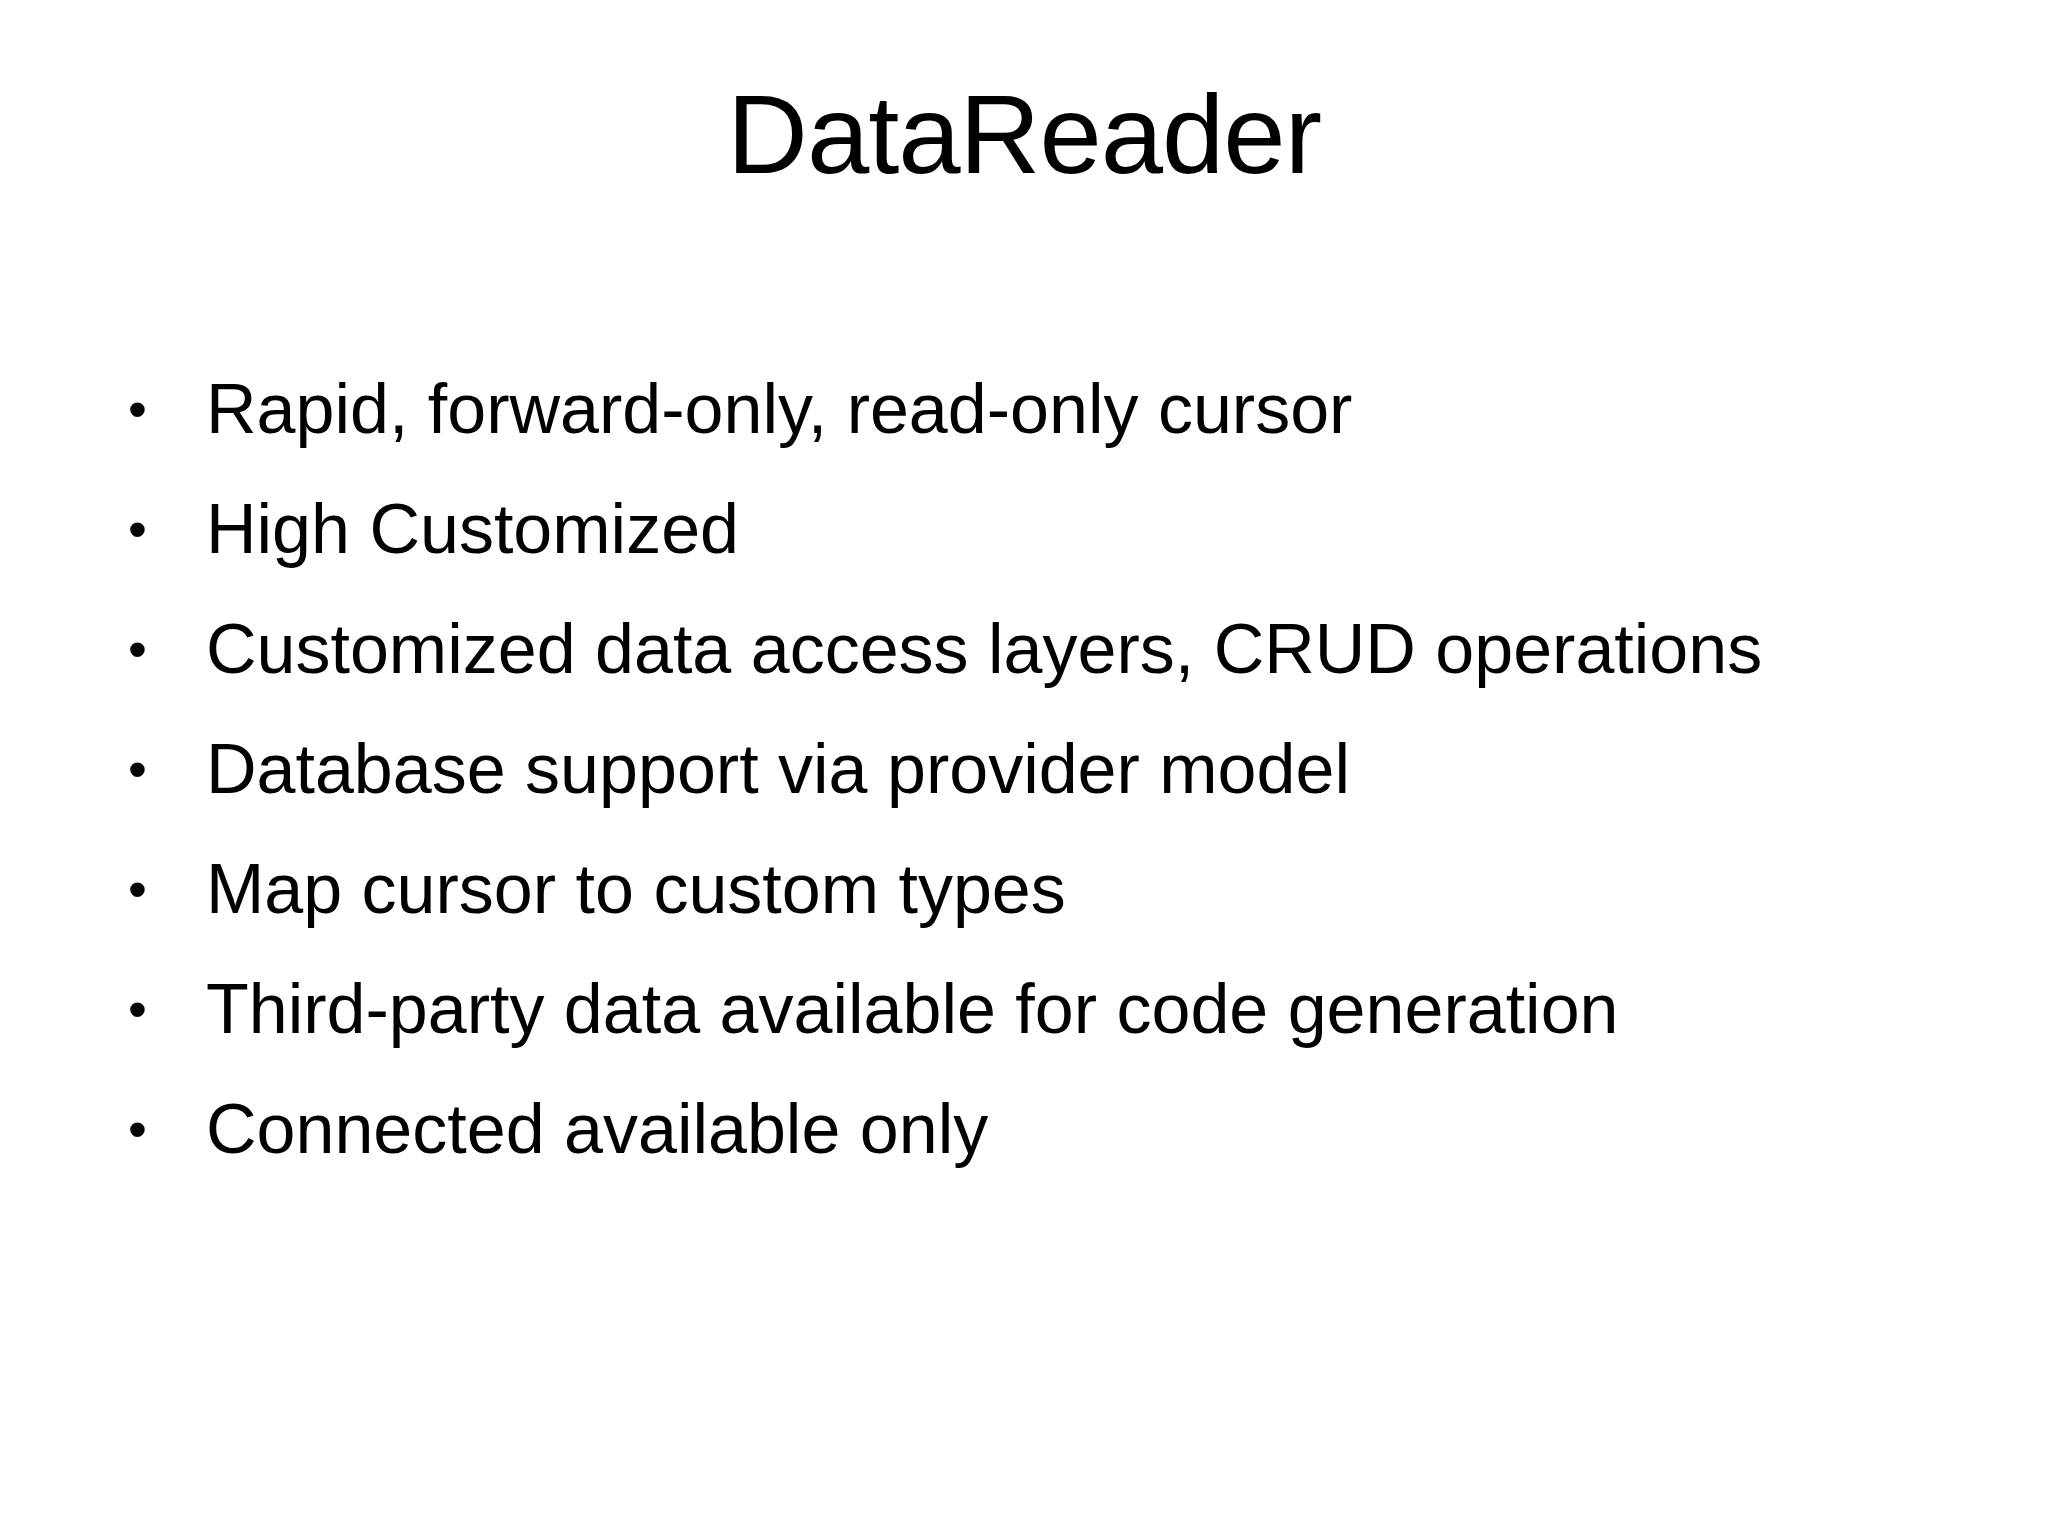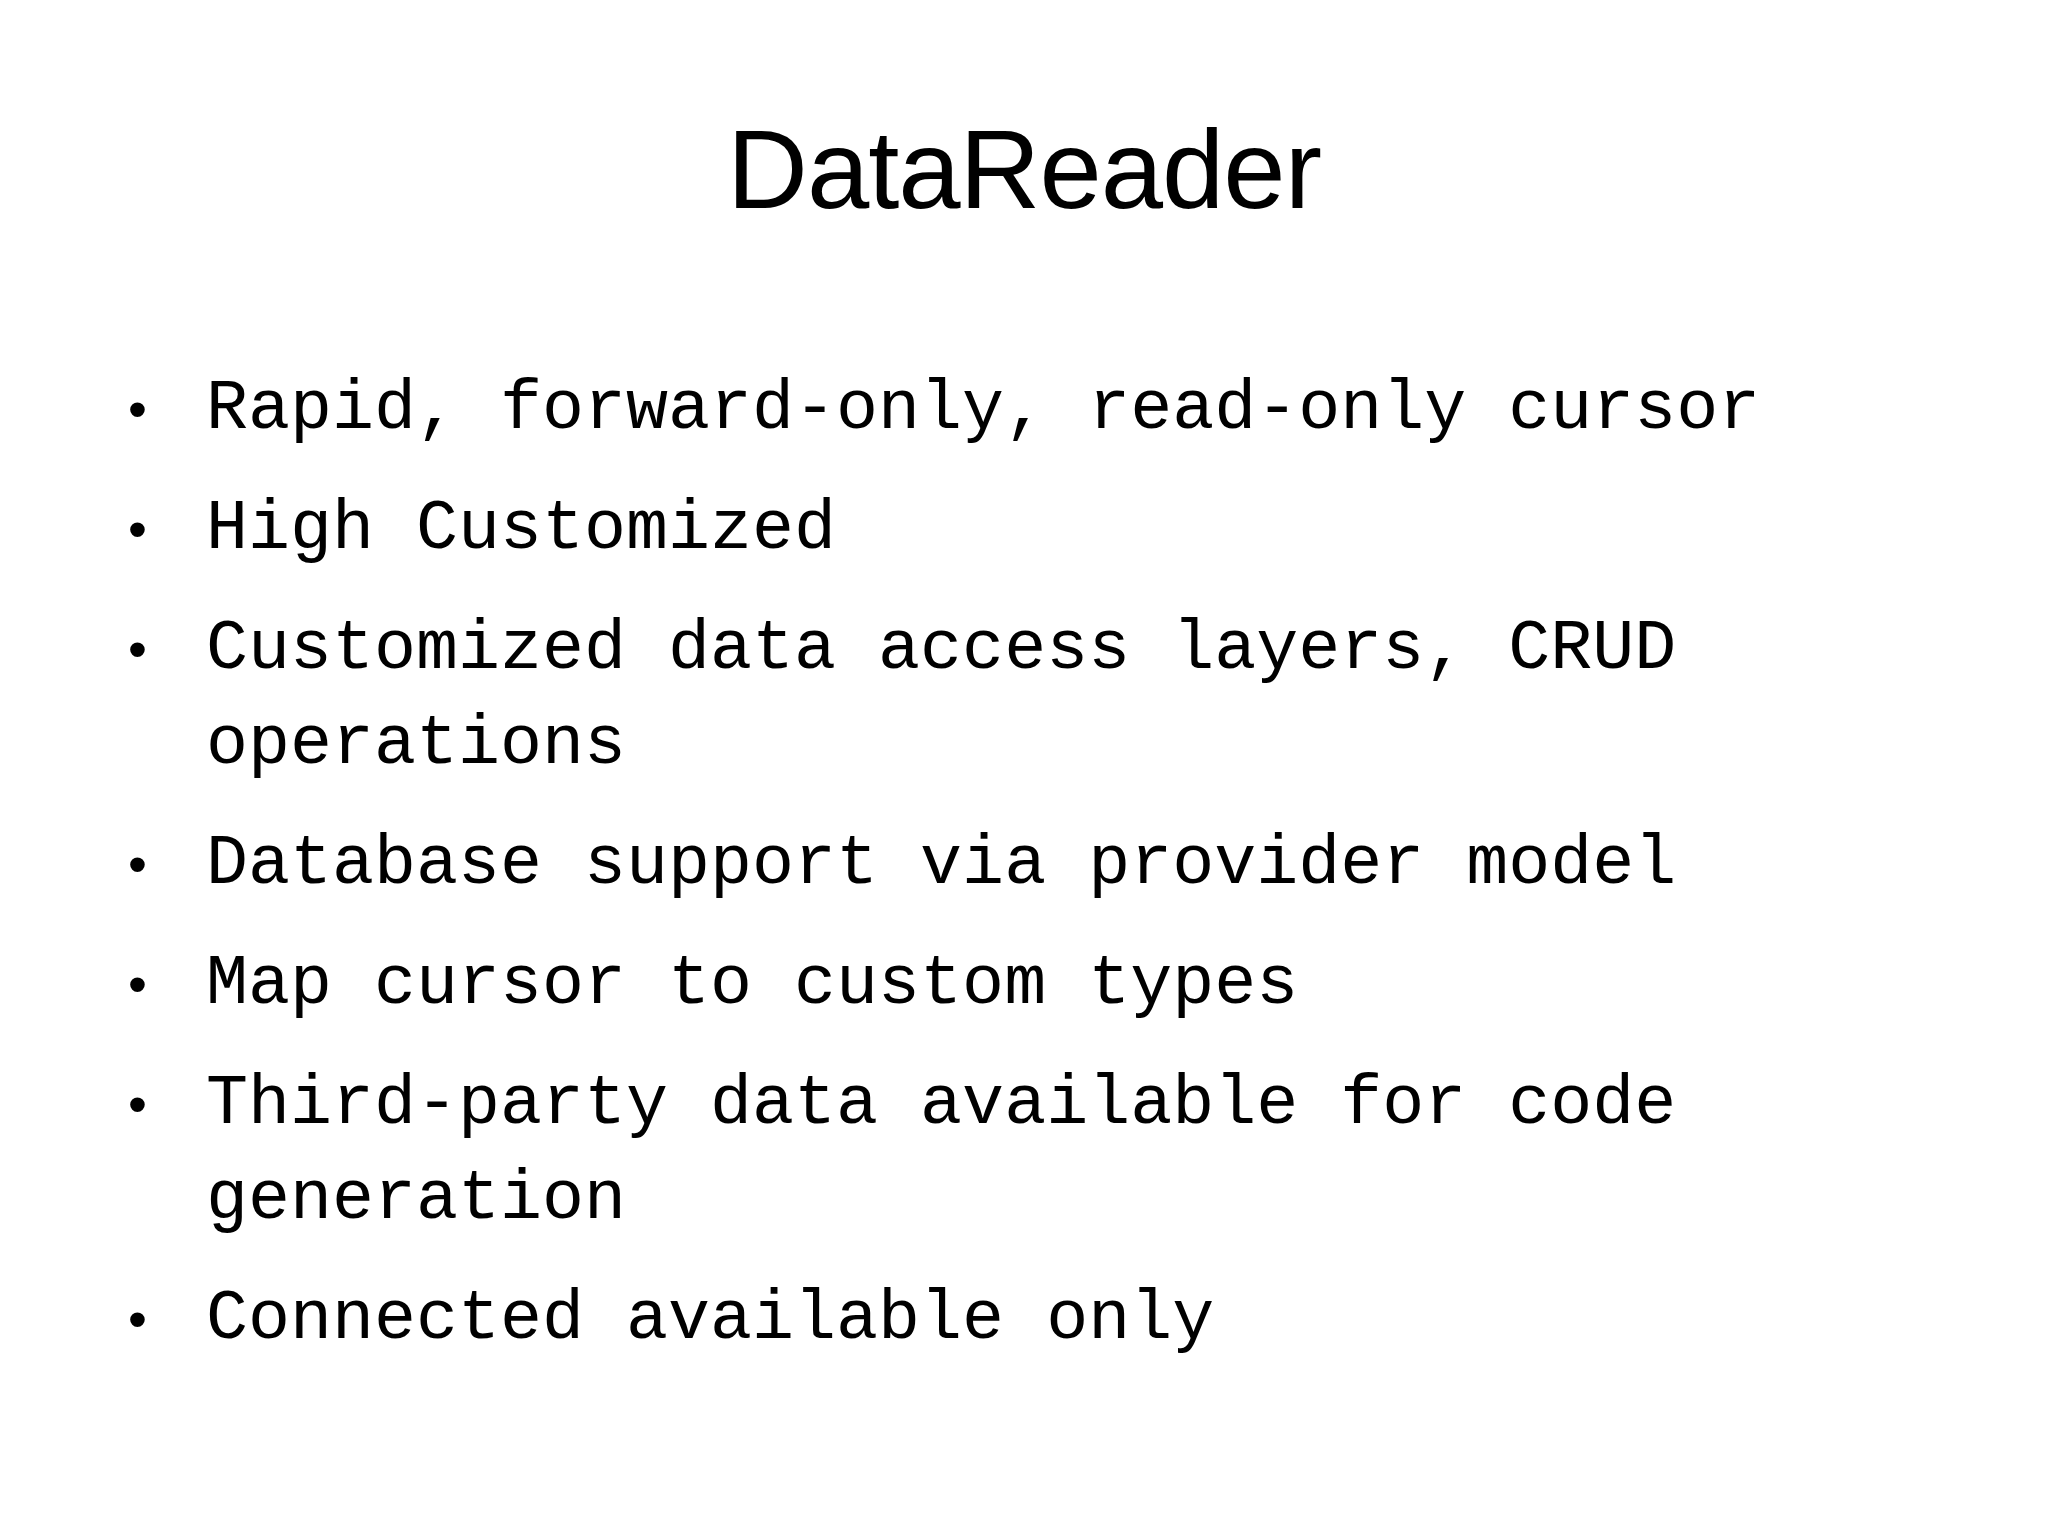--- a/index.html
+++ b/index.html
@@ -11,21 +11,21 @@
     position: relative;
     width: 2048px;
     height: 1536px;
     background: var(--bg, #ffffff);
     color: var(--fg, #000000);
     font-family: "Liberation Sans", "DejaVu Sans", sans-serif;
     overflow: hidden;
   }
   .slide-title {
     margin: 0;
-    padding-top: 103px;
+    padding-top: 68px;
     text-align: center;
     font-size: 112px;
     font-weight: 400;
     letter-spacing: -1px;
     line-height: 1.2;
   }
   .bullet-list {
     list-style: none;
     margin: 0;
     padding: 0;
@@ -41,21 +41,20 @@
     line-height: 95px;
     margin-bottom: 25px;
   }
   .bullet-marker {
     flex: 0 0 78px;
     font-size: 54px;
     line-height: 95px;
   }
   .bullet-text {
     flex: 1 1 auto;
-    font-family: Liberation Mono, monospace;
   }
 </style>
 </head>
 <body>
 
 <div class="slide" style="--bg: #ffffff; --fg: #000000;">
 
   <h1 class="slide-title">DataReader</h1>
 
   <ul class="bullet-list">

